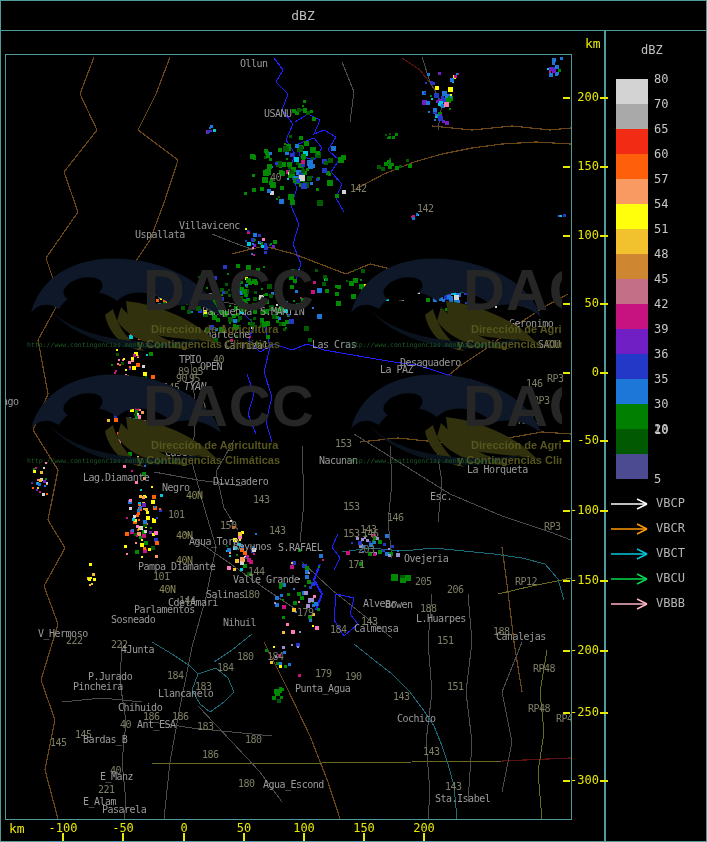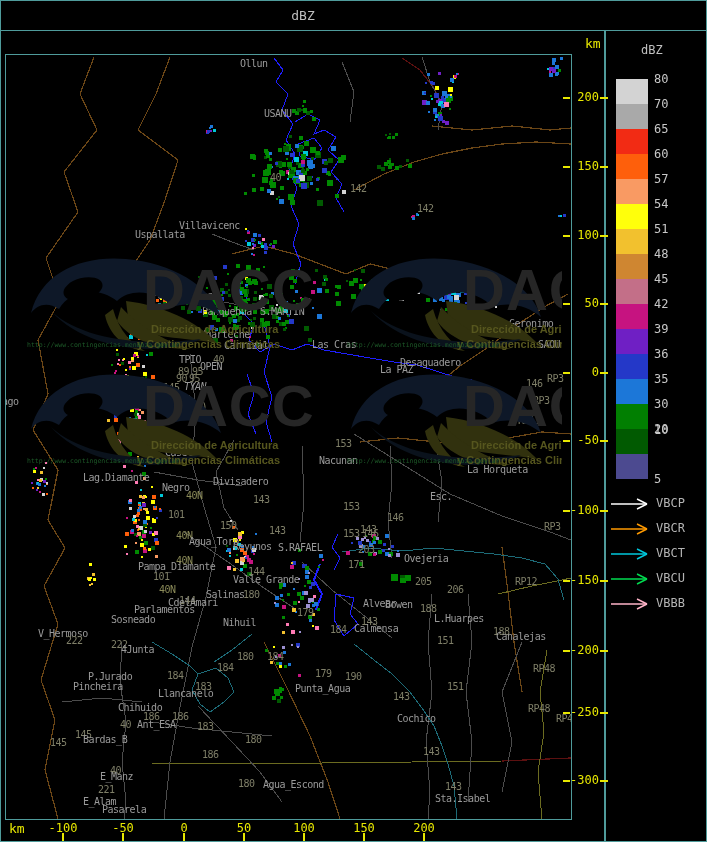--- a/index.html
+++ b/index.html
@@ -1199,21 +1199,21 @@
         <span class="maplabel lp" style="left: 398px; top: 499px;">Ovejeria</span>
         <span class="maplabel lr" style="left: 342px; top: 505px;">171</span>
         <span class="maplabel lr" style="left: 409px; top: 522px;">205</span>
         <span class="maplabel lr" style="left: 441px; top: 530px;">206</span>
         <span class="maplabel lr" style="left: 509px; top: 522px;">RP12</span>
         <span class="maplabel lp" style="left: 357px; top: 544px;">Alvear</span>
         <span class="maplabel lp" style="left: 379px; top: 545px;">Bowen</span>
         <span class="maplabel lr" style="left: 355px; top: 562px;">143</span>
         <span class="maplabel lp" style="left: 348px; top: 569px;">Calmensa</span>
         <span class="maplabel lr" style="left: 324px; top: 570px;">184</span>
-        <span class="maplabel lp" style="left: 428px; top: 559px;">L.Huarpes</span>
+        <span class="maplabel lp" style="left: 410px; top: 559px;">L.Huarpes</span>
         <span class="maplabel lr" style="left: 414px; top: 549px;">188</span>
         <span class="maplabel lr" style="left: 487px; top: 572px;">188</span>
         <span class="maplabel lp" style="left: 490px; top: 577px;">Canalejas</span>
         <span class="maplabel lr" style="left: 431px; top: 581px;">151</span>
         <span class="maplabel lr" style="left: 527px; top: 609px;">RP48</span>
         <span class="maplabel lr" style="left: 522px; top: 649px;">RP48</span>
         <span class="maplabel lr" style="left: 550px; top: 659px;">RP48</span>
         <span class="maplabel lp" style="left: 32px; top: 574px; text-align: right;">V_Hermoso</span>
         <span class="maplabel lr" style="left: 60px; top: 581px;">222</span>
         <span class="maplabel lr" style="left: 105px; top: 585px;">222</span>

